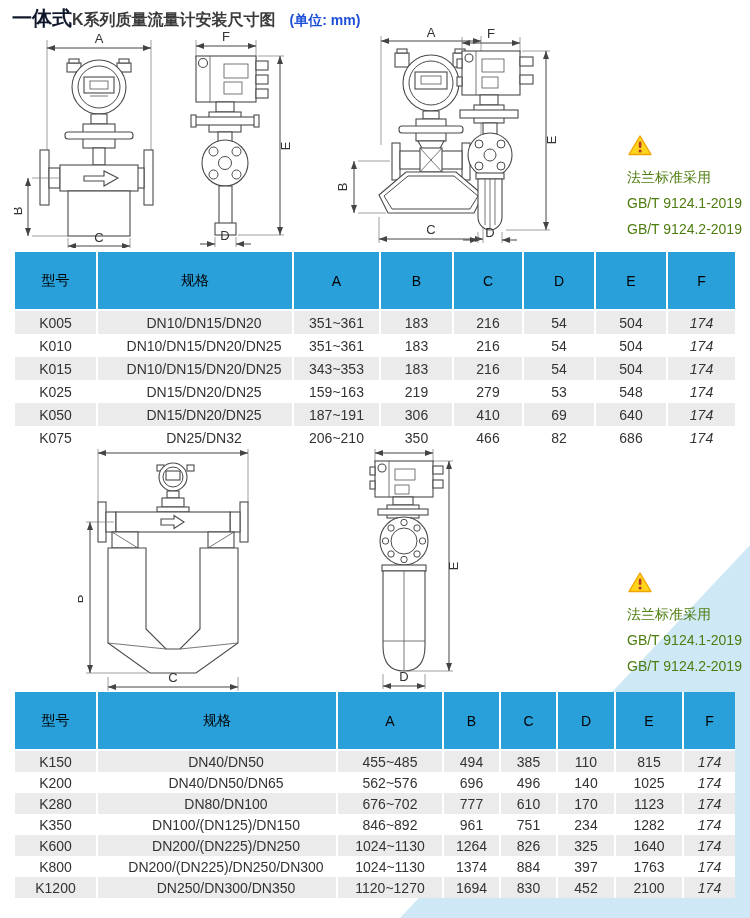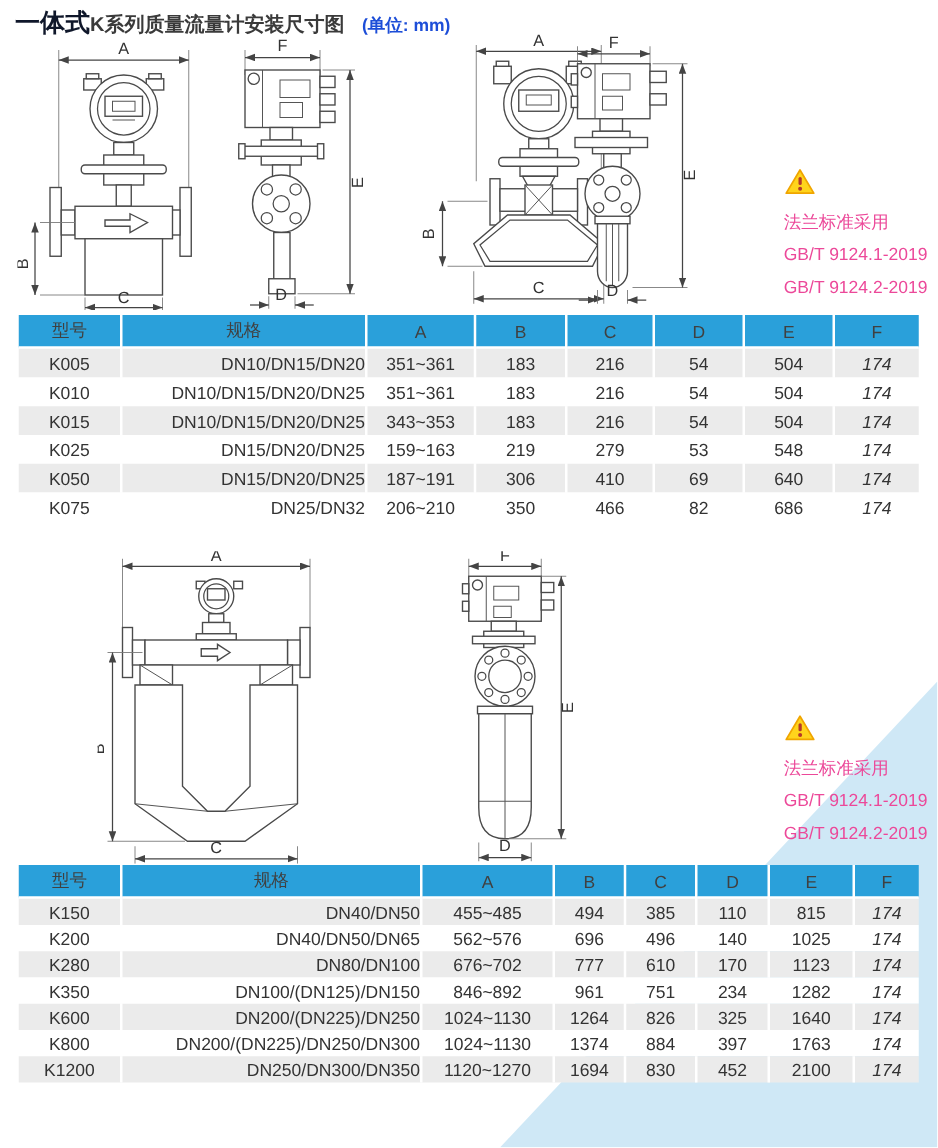--- a/index.html
+++ b/index.html
@@ -9,33 +9,33 @@
   
   .title-bar{position:absolute;left:12px;top:5px;white-space:nowrap;z-index:3;}
   .title-pre{font-size:20px;font-weight:bold;color:#0f172a;}
   .title-main{font-size:16px;font-weight:bold;color:#3a3a3a;}
   .title-unit{font-size:14px;font-weight:bold;color:#1d4ed8;margin-left:14px;}
   
   .accent-shape{position:absolute;left:400px;top:545px;width:350px;height:373px;
                 background:#cfe8f6;clip-path:polygon(100% 0,100% 100%,0 100%);z-index:0;}
   
   table.dim-table{position:absolute;border-collapse:collapse;table-layout:fixed;z-index:2;width:720px;left:15px;}
-  table.dim-table th{background:#2aa0da;color:#404040;font-weight:normal;font-size:14px;
-      height:25px;border-right:2px solid #fff;border-bottom:2px solid #fff;padding:0;}
+  table.dim-table th{background:#2aa0da;color:#000000;font-weight:normal;font-size:14px;
+      height:25px;border-right:2px solid #fff;border-bottom:2px solid #fff;padding:16px;}
   table.dim-table th:last-child{border-right:none;}
   table.dim-table td{font-size:14px;color:#333;text-align:center;background:#fff;
       border-right:2px solid #fff;padding:0;}
   table.dim-table td:last-child{border-right:none;font-style:italic;}
   table.dim-table tbody tr:nth-child(odd) td{background:#ebebeb;}
-  table.dim-table td:nth-child(2){text-align:right;padding-left:18px;}
+  table.dim-table td:nth-child(2){text-align:center;padding-left:18px;}
   #table1{top:252px;} #table1 td{height:23px;margin-top:48px;}
   #table2{top:692px;} #table2 td{height:21px;}
   
   .notice{position:absolute;display:flex;flex-direction:column;gap:9px;z-index:2;
-          font-size:14px;color:#ec4899;line-height:17px;}
+          font-size:14px;color:#4d7c0f;line-height:17px;}
   .notice .warn{margin-bottom:3px;}
   
   svg{position:absolute;z-index:1;}
   .o{fill:#ffffff;stroke:#4a4a4a;stroke-width:1.1;}
   .ol{fill:none;stroke:#4a4a4a;stroke-width:1;}
   .thin{fill:none;stroke:#555;stroke-width:0.8;}
   .dim{stroke:#444;stroke-width:1;}
   .ext{stroke:#777;stroke-width:0.7;}
   .dlabel{font-size:13px;fill:#333;text-anchor:middle;}
 </style>

